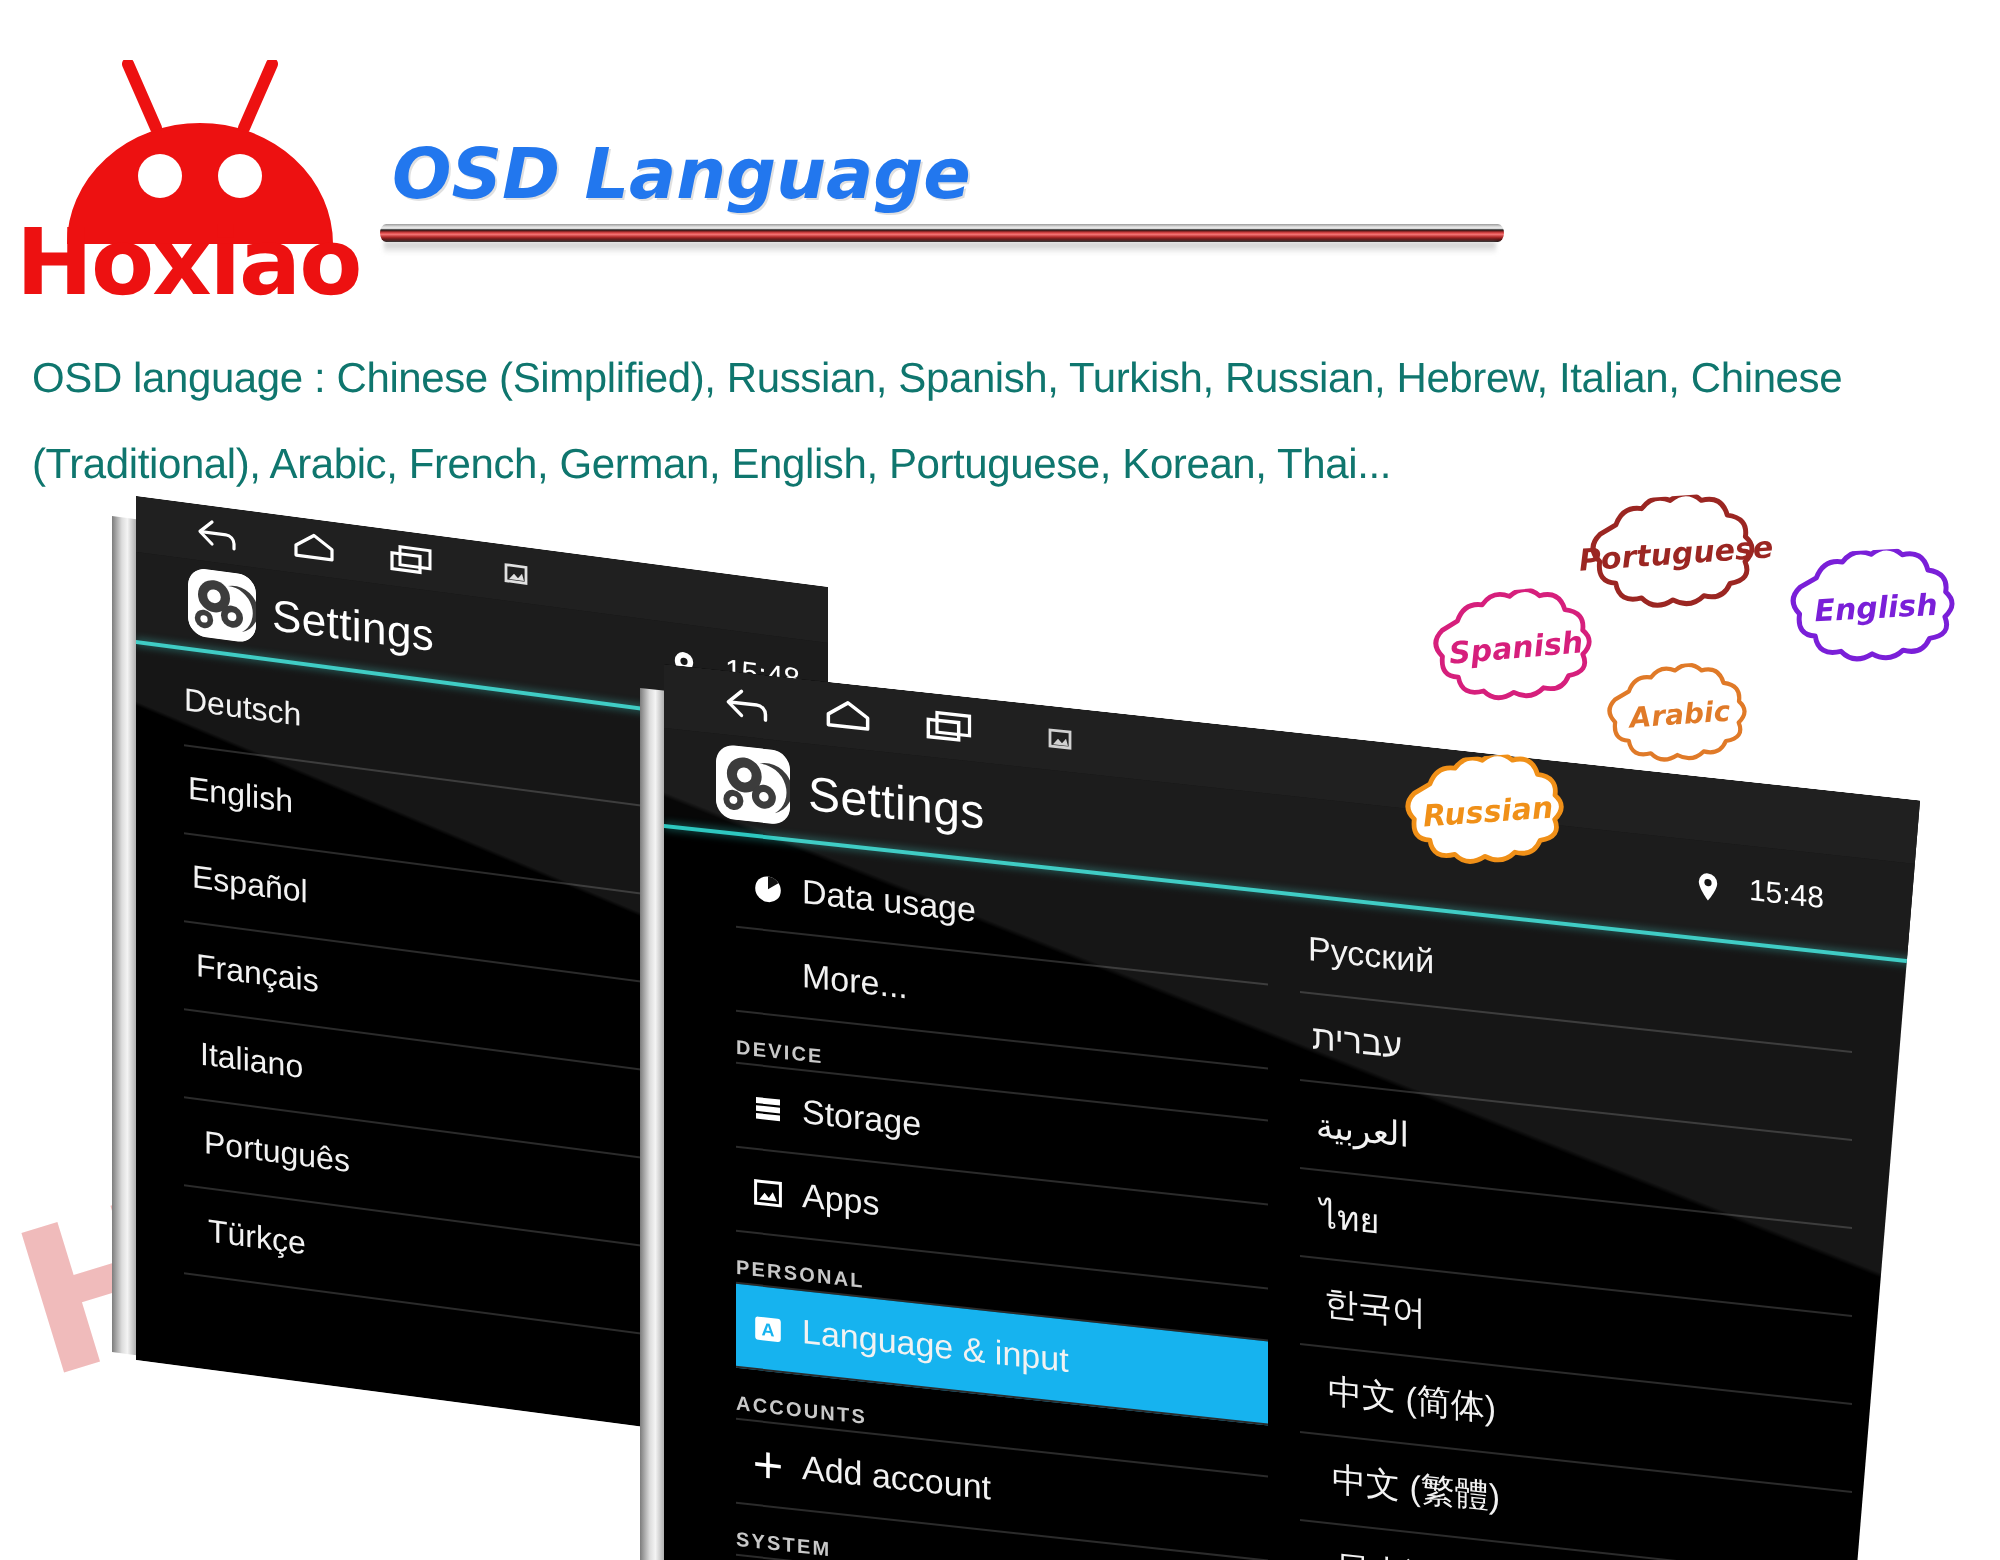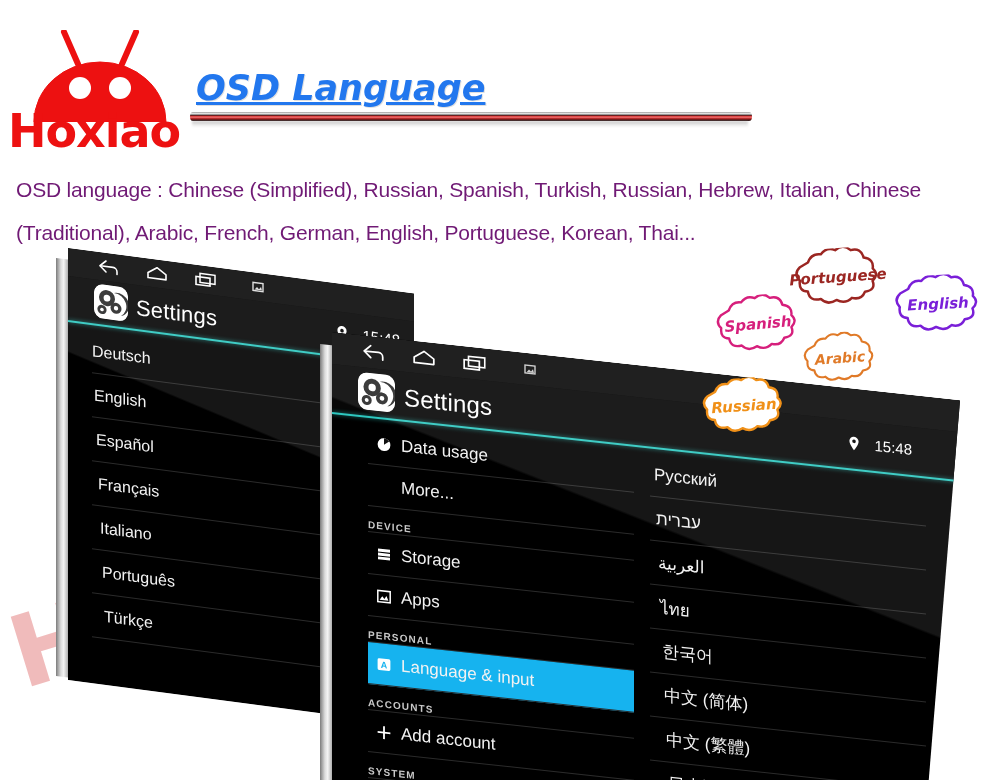--- a/index.html
+++ b/index.html
@@ -20,21 +20,20 @@
     letter-spacing:-1px;line-height:1;
     font-family:"DejaVu Sans", sans-serif;
   }
 
   #page-title{
     position:absolute;left:196px;top:68px;
     font-size:35px;font-weight:bold;font-style:italic;
     color:#2277ee;letter-spacing:0px;
     font-family:"DejaVu Sans", sans-serif;
     text-shadow:1px 1px 0 rgba(0,0,0,.12);
-    text-decoration:underline;
   }
   #title-rule{
     position:absolute;left:190px;top:110px;width:562px;height:16px;
   }
   #title-rule .bar{
     position:absolute;left:0;top:2px;width:100%;height:9px;
     background:linear-gradient(to bottom,
       #9a9a9a 0%, #d8d8d8 14%, #f2f2f2 24%,
       #1a1a1a 33%, #7d2020 40%,
       #e24a4a 50%, #f07272 58%,
@@ -42,21 +41,21 @@
     border-radius:4px/6px;
   }
   #title-rule .shade{
     position:absolute;left:2px;top:11px;width:99%;height:6px;
     background:linear-gradient(to bottom, rgba(150,150,150,.55), rgba(255,255,255,0));
     filter:blur(1px);
   }
 
   #desc{
     position:absolute;left:16px;top:168px;width:960px;
-    font-size:21px;color:#701a75;line-height:43px;
+    font-size:21px;color:#0f766e;line-height:43px;
     font-family:"Liberation Sans", sans-serif;
     letter-spacing:-.2px;
   }
 
   
   #watermark{
     position:absolute;left:-4px;top:600px;
     font-size:100px;font-weight:bold;color:#cf2020;opacity:.30;
     transform:rotate(-17deg);transform-origin:left top;
     font-family:"DejaVu Sans", sans-serif;

